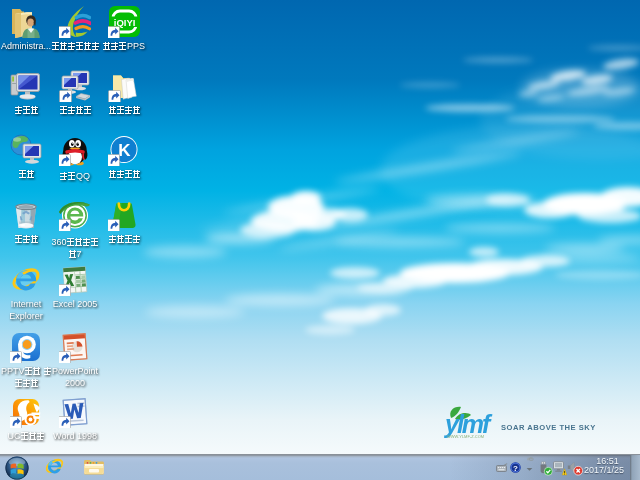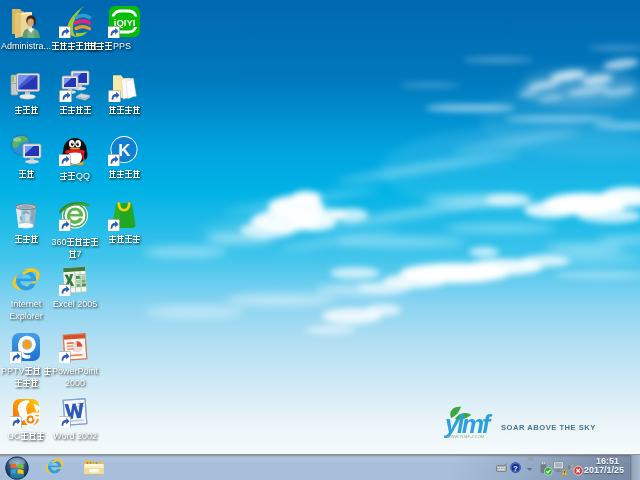--- a/index.html
+++ b/index.html
@@ -9,21 +9,21 @@
 }
 #clouds{position:absolute;left:0;top:0;}
 .icon{position:absolute;width:32px;height:32px;}
 .lbl{position:absolute;color:#fff;font-size:9px;line-height:12px;text-align:center;white-space:pre;filter:drop-shadow(1px 1px 1px rgba(0,0,0,.85));}
 .z{display:inline-block;width:7px;height:8px;margin:0 .5px;vertical-align:-1px;}
 .z1{background:linear-gradient(#fff,#fff) 0 0/7px 1.2px no-repeat,linear-gradient(#fff,#fff) 0 3px/7px 1.1px no-repeat,linear-gradient(#fff,#fff) 0 6.5px/7px 1.2px no-repeat,linear-gradient(#fff,#fff) 3px 0/1.2px 8px no-repeat;}
 .z2{background:linear-gradient(#fff,#fff) 0 .5px/7px 1.1px no-repeat,linear-gradient(#fff,#fff) 1px 3.4px/5px 1.1px no-repeat,linear-gradient(#fff,#fff) 0 6.6px/7px 1.2px no-repeat,linear-gradient(#fff,#fff) 1.2px 0/1.1px 8px no-repeat,linear-gradient(#fff,#fff) 4.8px 0/1.1px 8px no-repeat;}
 .z3{background:linear-gradient(#fff,#fff) 0 1px/7px 1.1px no-repeat,linear-gradient(#fff,#fff) 0 4.4px/7px 1.1px no-repeat,linear-gradient(#fff,#fff) 3.1px 0/1.2px 8px no-repeat,linear-gradient(#fff,#fff) 0 7px/6px 1px no-repeat;}
 #bar{position:absolute;left:0;top:454px;width:640px;height:26px;
 background:linear-gradient(180deg,#878d93 0,#8f99a5 1.5px,#a5b4c6 2.5px,#afc4e0 4px,#a9c0dc 9px,#a5bedb 26px);}
-#clock{position:absolute;right:14px;top:457px;width:44px;text-align:center;color:#f2f7fb;font-size:9px;line-height:9px;text-shadow:0 1px 1px rgba(30,40,55,.6);font-weight:bold;}
+#clock{position:absolute;right:14px;top:457px;width:44px;text-align:center;color:#f2f7fb;font-size:9px;line-height:9px;text-shadow:0 1px 1px rgba(30,40,55,.6);}
 #trayshade{position:absolute;left:450px;top:455px;width:180px;height:25px;background:linear-gradient(90deg,rgba(75,90,115,0) 0%,rgba(75,90,115,.18) 40%,rgba(62,76,100,.42) 85%,rgba(62,76,100,.45) 100%);}
 #sdesk{position:absolute;right:0;top:455px;width:10px;height:25px;background:linear-gradient(90deg,#66707c 0,#8b9dafcc 2px,#a8bacd 10px);}
 .tico{position:absolute;}
 </style></head>
 <body>
 <div id="sky"></div>
 <svg id="clouds" width="640" height="454" viewBox="0 0 640 454">
  <defs>
   <filter id="b8" x="-60%" y="-60%" width="220%" height="220%">
         <feGaussianBlur stdDeviation="5"></feGaussianBlur>
@@ -144,21 +144,21 @@
 <svg class="icon" style="left:108px;top:6px" viewBox="0 0 32 32">
  <rect x="1" y="0" width="31" height="31" rx="6" fill="#04bd04"></rect>
  <rect x="5" y="5" width="23" height="21" rx="7" fill="none" stroke="#fff" stroke-width="2.8"></rect>
  <rect x="2" y="10.5" width="29" height="10.5" fill="#04bd04"></rect>
  <text x="16.6" y="19.8" font-size="9.5" font-weight="bold" fill="#fff" text-anchor="middle" font-family="Liberation Sans">iQIYI</text>
  <g>
         <rect x="-.5" y="20.5" width="12" height="12" rx="1" fill="#fff" stroke="#9a9a9a" stroke-width=".6"></rect>
         <path d="M2.6 29.8 C2.6 25.9 4.4 24 7.2 23.8 L7.2 21.7 L10.5 25.2 L7.2 28.5 L7.2 26.4 C5.2 26.4 4.3 27.5 4.3 29.8 Z" fill="#2a5fb8"></path>
       </g>
 </svg>
-<div class="lbl" style="left:80px;top:40px;width:60px"><span class="z z2"></span><span class="z z3"></span><span class="z z1"></span>PPS</div>
+<div class="lbl" style="left:94px;top:40px;width:60px"><span class="z z2"></span><span class="z z3"></span><span class="z z1"></span>PPS</div>
 
 <svg class="icon" style="left:10px;top:70px" viewBox="0 0 32 32">
  <rect x="1" y="5" width="7" height="20" rx="1" fill="#c8cccf" stroke="#8f969b" stroke-width=".8"></rect>
  <rect x="2.2" y="6.5" width="1.8" height="5" fill="#98c43c"></rect>
  <rect x="2.2" y="13" width="4" height="1" fill="#9aa1a6"></rect>
  <rect x="6.5" y="3.5" width="23" height="18" rx="1.8" fill="#dfe2e4" stroke="#9aa1a6" stroke-width=".9"></rect>
  <rect x="8.5" y="5.5" width="19" height="14" fill="#2536b4"></rect>
  <path d="M8.5 5.5 L20 5.5 L8.5 16.5 Z" fill="#7d9af0" opacity=".9"></path>
  <path d="M20 5.5 L27.5 5.5 L8.5 19.5 L8.5 16.5 Z" fill="#4e62d6" opacity=".8"></path>
  <rect x="15" y="21.5" width="5" height="3.5" fill="#b9bfc3"></rect>
@@ -401,21 +401,21 @@
  <rect x="19" y="7" width="7" height="1.5" fill="#b9c6da"></rect>
  <rect x="19" y="10" width="7" height="1.5" fill="#b9c6da"></rect>
  <rect x="8" y="24" width="16" height="1.5" fill="#b9c6da"></rect>
  <path d="M6 7.5 L9.8 7.5 L11.7 17 L14.1 7.5 L17.1 7.5 L19.5 17 L21.3 7.5 L25 7.5 L21.3 22.5 L17.7 22.5 L15.5 13.5 L13.4 22.5 L9.8 22.5 Z" fill="#2b5bb7"></path>
  </g>
  <g>
         <rect x="-.5" y="20.5" width="12" height="12" rx="1" fill="#fff" stroke="#9a9a9a" stroke-width=".6"></rect>
         <path d="M2.6 29.8 C2.6 25.9 4.4 24 7.2 23.8 L7.2 21.7 L10.5 25.2 L7.2 28.5 L7.2 26.4 C5.2 26.4 4.3 27.5 4.3 29.8 Z" fill="#2a5fb8"></path>
       </g>
 </svg>
-<div class="lbl" style="left:45px;top:430px;width:60px">Word 2002</div>
+<div class="lbl" style="left:45px;top:430px;width:60px">Word 1998</div>
 </div>
 
 <div id="logo" style="position:absolute;left:436px;top:402px;width:200px;height:42px;margin-left:6px;">
 <svg width="200" height="42" viewBox="0 0 200 42">
  <g fill="#3aa83e">
   <path d="M9 16 C6 9 12 4 19 5 C17 10 14 14 9 16 Z"></path>
   <path d="M13 17 C17 10 26 10 29 13 C24 17 17 19 13 17 Z"></path>
  </g>
  <text x="3" y="30.5" font-size="25" letter-spacing="-2" fill="#2da0dc" font-family="Liberation Sans" font-weight="bold" font-style="italic">ylmf</text>
  <text x="59" y="27.5" font-size="7.6" font-weight="bold" fill="#48748e" letter-spacing=".5">SOAR ABOVE THE SKY</text>

